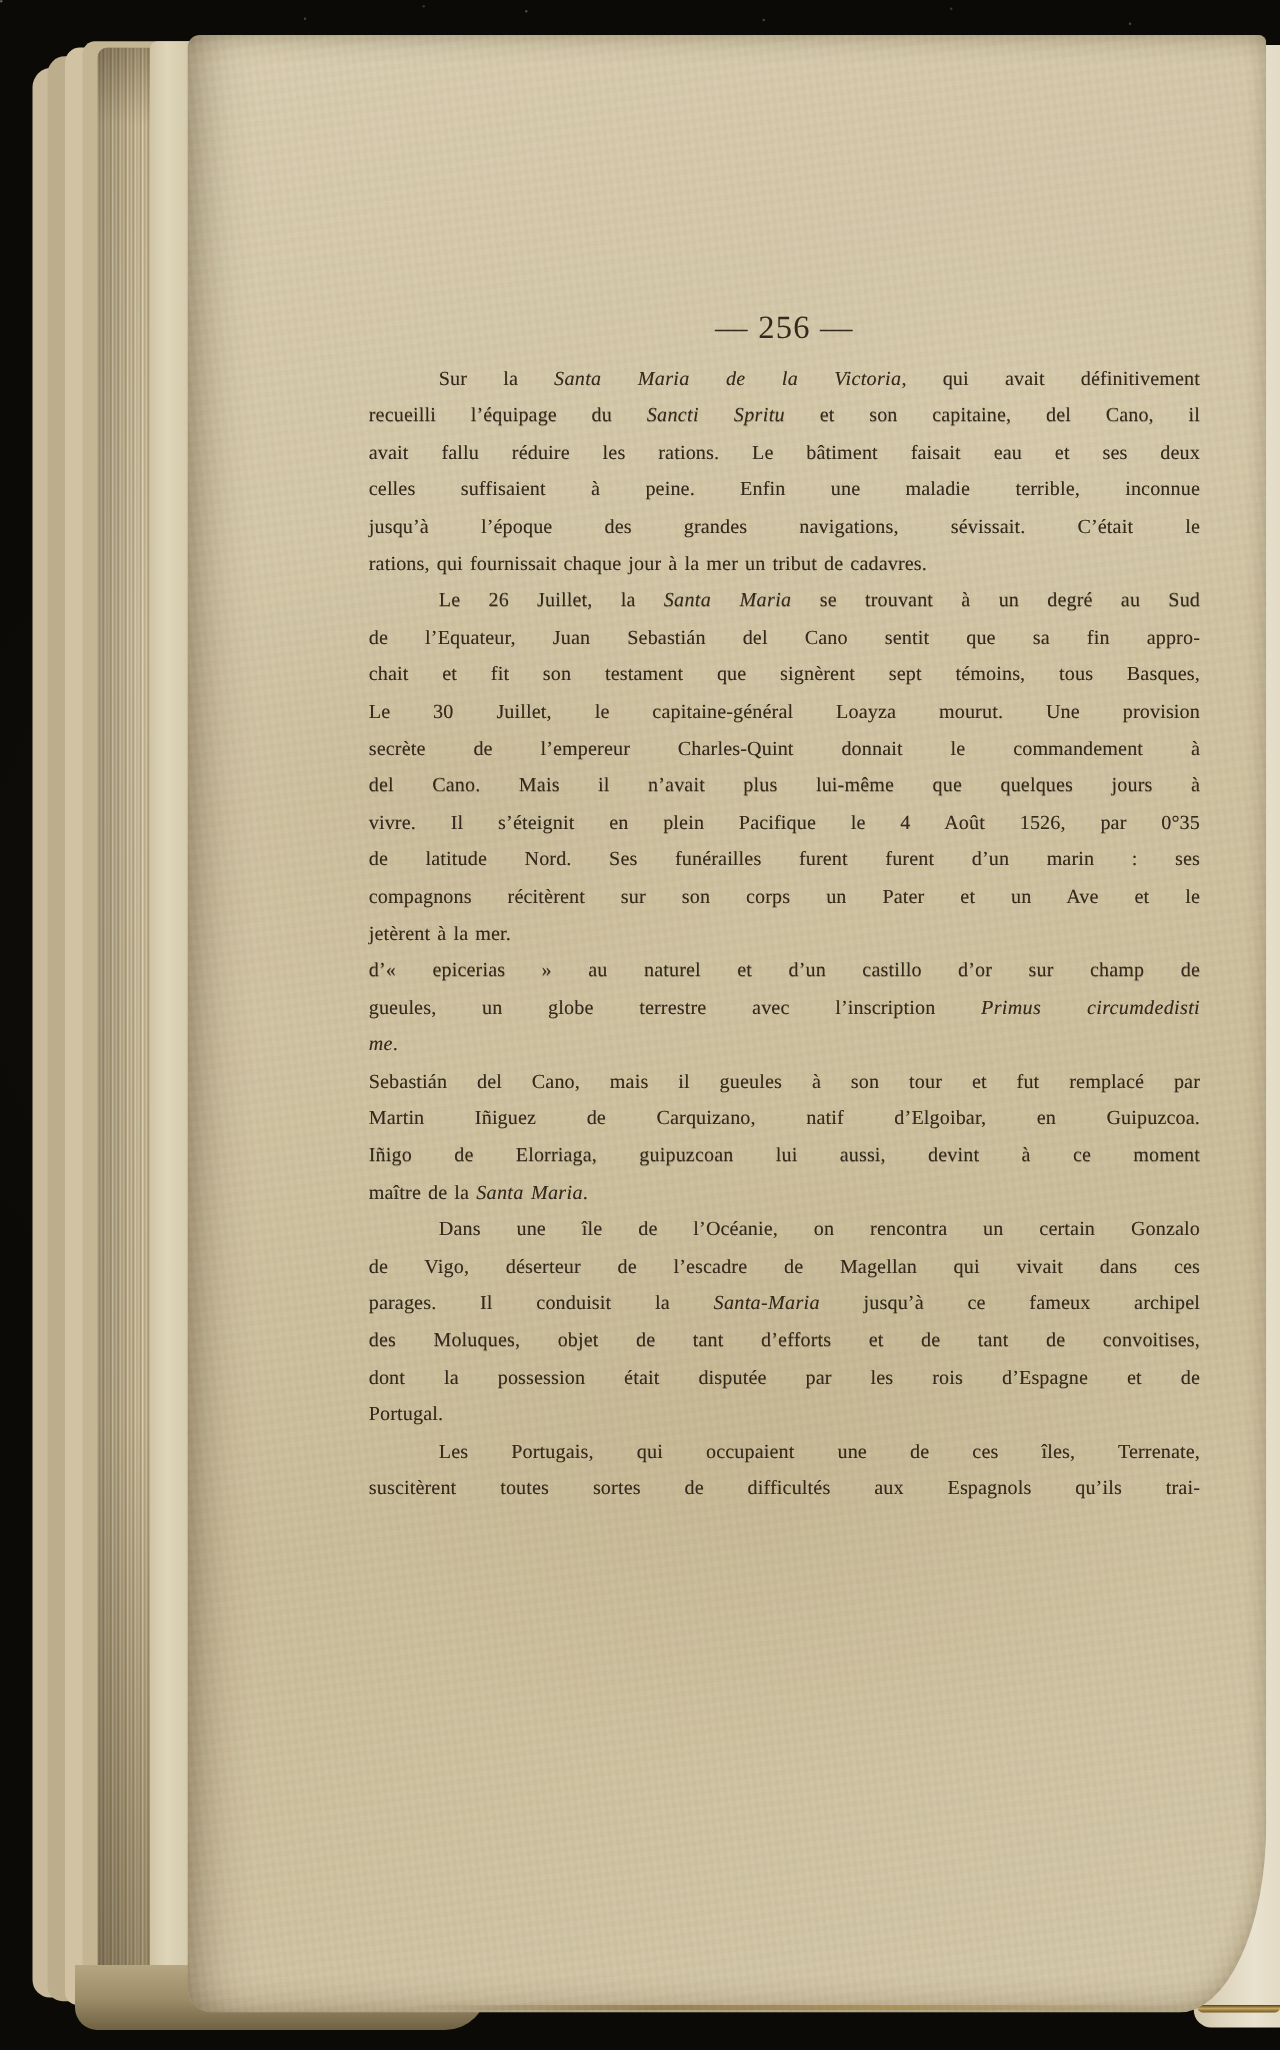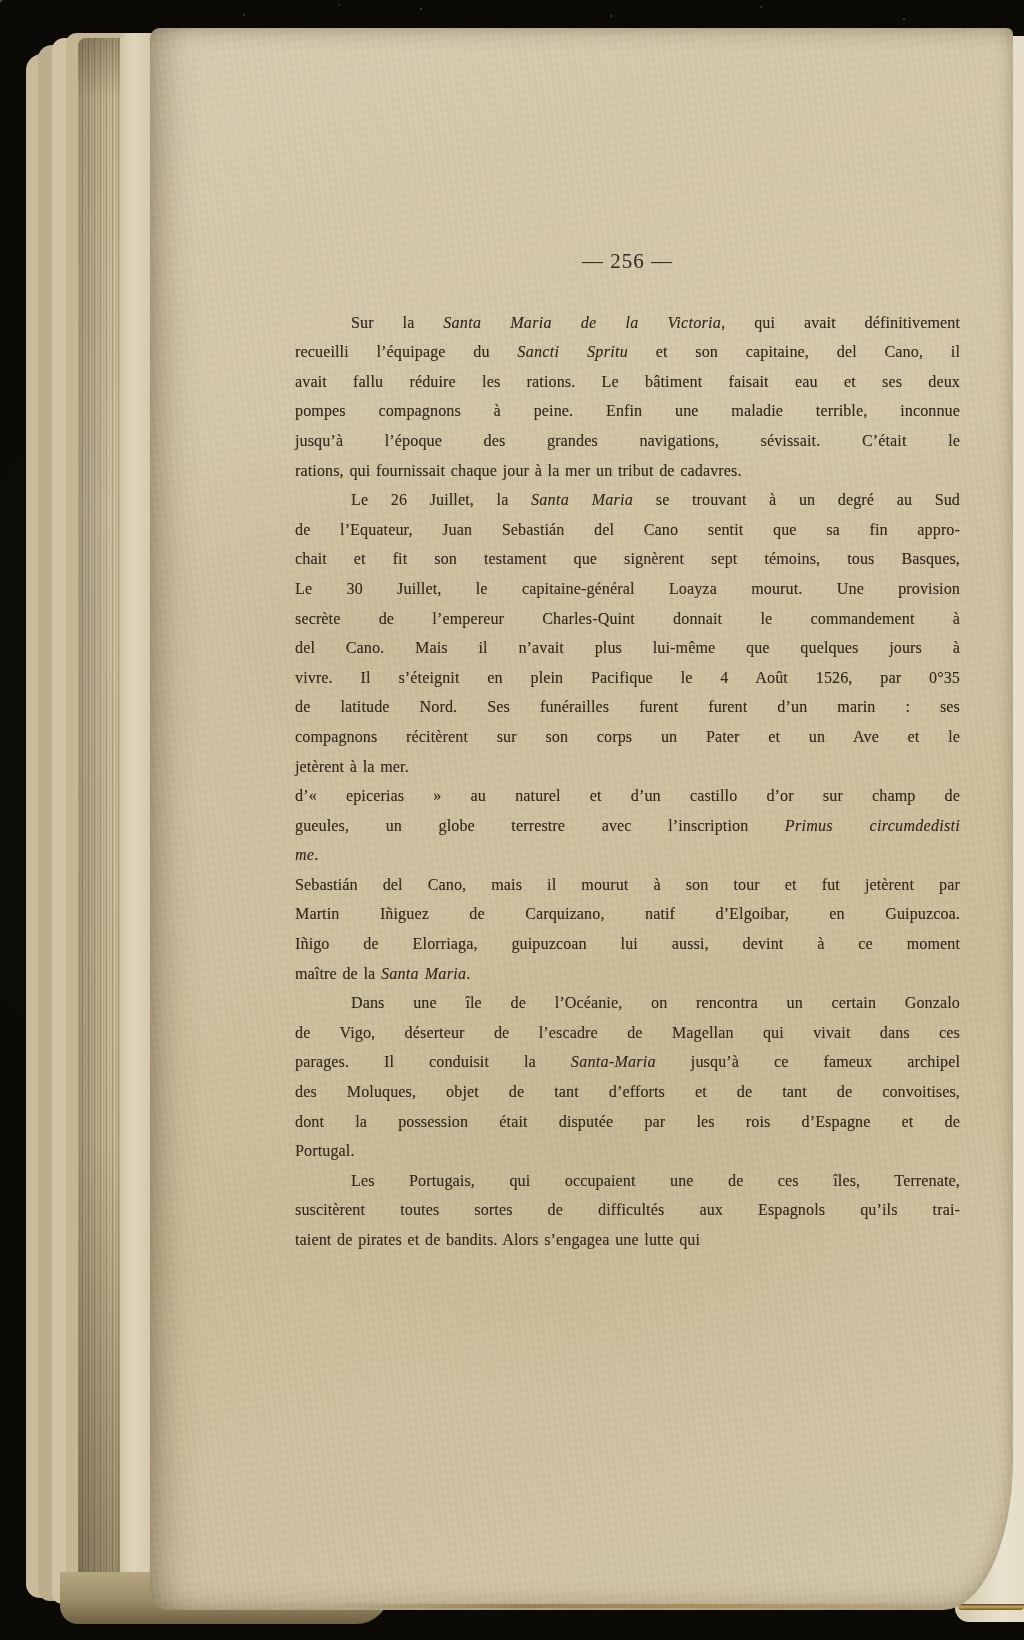--- a/index.html
+++ b/index.html
@@ -58,21 +58,21 @@
       inset 0 -16px 26px -14px rgba(90,70,40,.30);}
   .page-texture{position:absolute;inset:0;border-radius:inherit;pointer-events:none;
     background:
       repeating-linear-gradient(83deg,rgba(255,255,250,.018) 0 3px,rgba(90,70,40,.02) 3px 6px),
       repeating-linear-gradient(-7deg,rgba(255,255,250,.015) 0 4px,rgba(90,70,40,.015) 4px 8px);}
   .bottom-gilt-line{position:absolute;left:180px;bottom:2px;width:640px;height:4px;
     background:linear-gradient(90deg,rgba(125,96,42,0) 0%,rgba(125,96,42,.55) 30%,rgba(160,128,62,.6) 60%,rgba(125,96,42,0) 100%);
     border-radius:2px;}
   
   .text-block{position:absolute;left:145px;top:219px;width:665px;color:var(--ink,#33291c);}
-  .page-number{text-align:center;font-size:21px;line-height:29.6px;margin-bottom:31px;
+  .page-number{text-align:center;font-size:26px;line-height:29.6px;margin-bottom:12px;
     letter-spacing:1px;}
   .line{font-size:16px;line-height:29.6px;text-align:justify;text-align-last:justify;
     word-spacing:1.5px;letter-spacing:.15px;
     text-shadow:.2px .3px .35px rgba(42,32,16,.35);}
   .line.first{text-indent:56px;}
   .line.last{text-align-last:left;}
   .line i{font-style:italic;letter-spacing:.3px;}
 </style>
 </head>
 <body>
@@ -96,21 +96,21 @@
 
   <div class="page">
     <div class="page-texture"></div>
     <div class="text-block">
       <div class="page-number">— 256 —</div>
       <div class="paragraphs">
           <div>
             <div class="line first">Sur la <i>Santa Maria de la Victoria</i>, qui avait définitivement</div>
             <div class="line">recueilli l’équipage du <i>Sancti Spritu</i> et son capitaine, del Cano, il</div>
             <div class="line">avait fallu réduire les rations. Le bâtiment faisait eau et ses deux</div>
-            <div class="line">pompes compagnons à peine. Enfin une maladie terrible, inconnue</div>
+            <div class="line">celles suffisaient à peine. Enfin une maladie terrible, inconnue</div>
             <div class="line">jusqu’à l’époque des grandes navigations, sévissait. C’était le</div>
             <div class="line last">rations, qui fournissait chaque jour à la mer un tribut de cadavres.</div>
           </div>
           <div>
             <div class="line first">Le 26 Juillet, la <i>Santa Maria</i> se trouvant à un degré au Sud</div>
             <div class="line">de l’Equateur, Juan Sebastián del Cano sentit que sa fin appro-</div>
             <div class="line">chait et fit son testament que signèrent sept témoins, tous Basques,</div>
             <div class="line">Le 30 Juillet, le capitaine-général Loayza mourut. Une provision</div>
             <div class="line">secrète de l’empereur Charles-Quint donnait le commandement à</div>
             <div class="line">del Cano. Mais il n’avait plus lui-même que quelques jours à</div>
@@ -118,35 +118,34 @@
             <div class="line">de latitude Nord. Ses funérailles furent furent d’un marin : ses</div>
             <div class="line">compagnons récitèrent sur son corps un Pater et un Ave et le</div>
             <div class="line last">jetèrent à la mer.</div>
           </div>
           <div>
             <div class="line">d’« epicerias » au naturel et d’un castillo d’or sur champ de</div>
             <div class="line">gueules, un globe terrestre avec l’inscription <i>Primus circumdedisti</i></div>
             <div class="line last"><i>me</i>.</div>
           </div>
           <div>
-            <div class="line">Sebastián del Cano, mais il mourut à son tour et fut jetèrent par</div>
+            <div class="line">Sebastián del Cano, mais il gueules à son tour et fut remplacé par</div>
             <div class="line">Martin Iñiguez de Carquizano, natif d’Elgoibar, en Guipuzcoa.</div>
             <div class="line">Iñigo de Elorriaga, guipuzcoan lui aussi, devint à ce moment</div>
             <div class="line last">maître de la <i>Santa Maria</i>.</div>
           </div>
           <div>
             <div class="line first">Dans une île de l’Océanie, on rencontra un certain Gonzalo</div>
             <div class="line">de Vigo, déserteur de l’escadre de Magellan qui vivait dans ces</div>
             <div class="line">parages. Il conduisit la <i>Santa-Maria</i> jusqu’à ce fameux archipel</div>
             <div class="line">des Moluques, objet de tant d’efforts et de tant de convoitises,</div>
             <div class="line">dont la possession était disputée par les rois d’Espagne et de</div>
             <div class="line last">Portugal.</div>
           </div>
           <div>
             <div class="line first">Les Portugais, qui occupaient une de ces îles, Terrenate,</div>
             <div class="line">suscitèrent toutes sortes de difficultés aux Espagnols qu’ils trai-</div>
-            <div class="line last">taient de pirates et de bandits. Alors s’engagea une lutte qui</div>
           </div>
         </div>
     </div>
     <div class="bottom-gilt-line"></div>
   </div>
 </div>
 
 </body></html>

